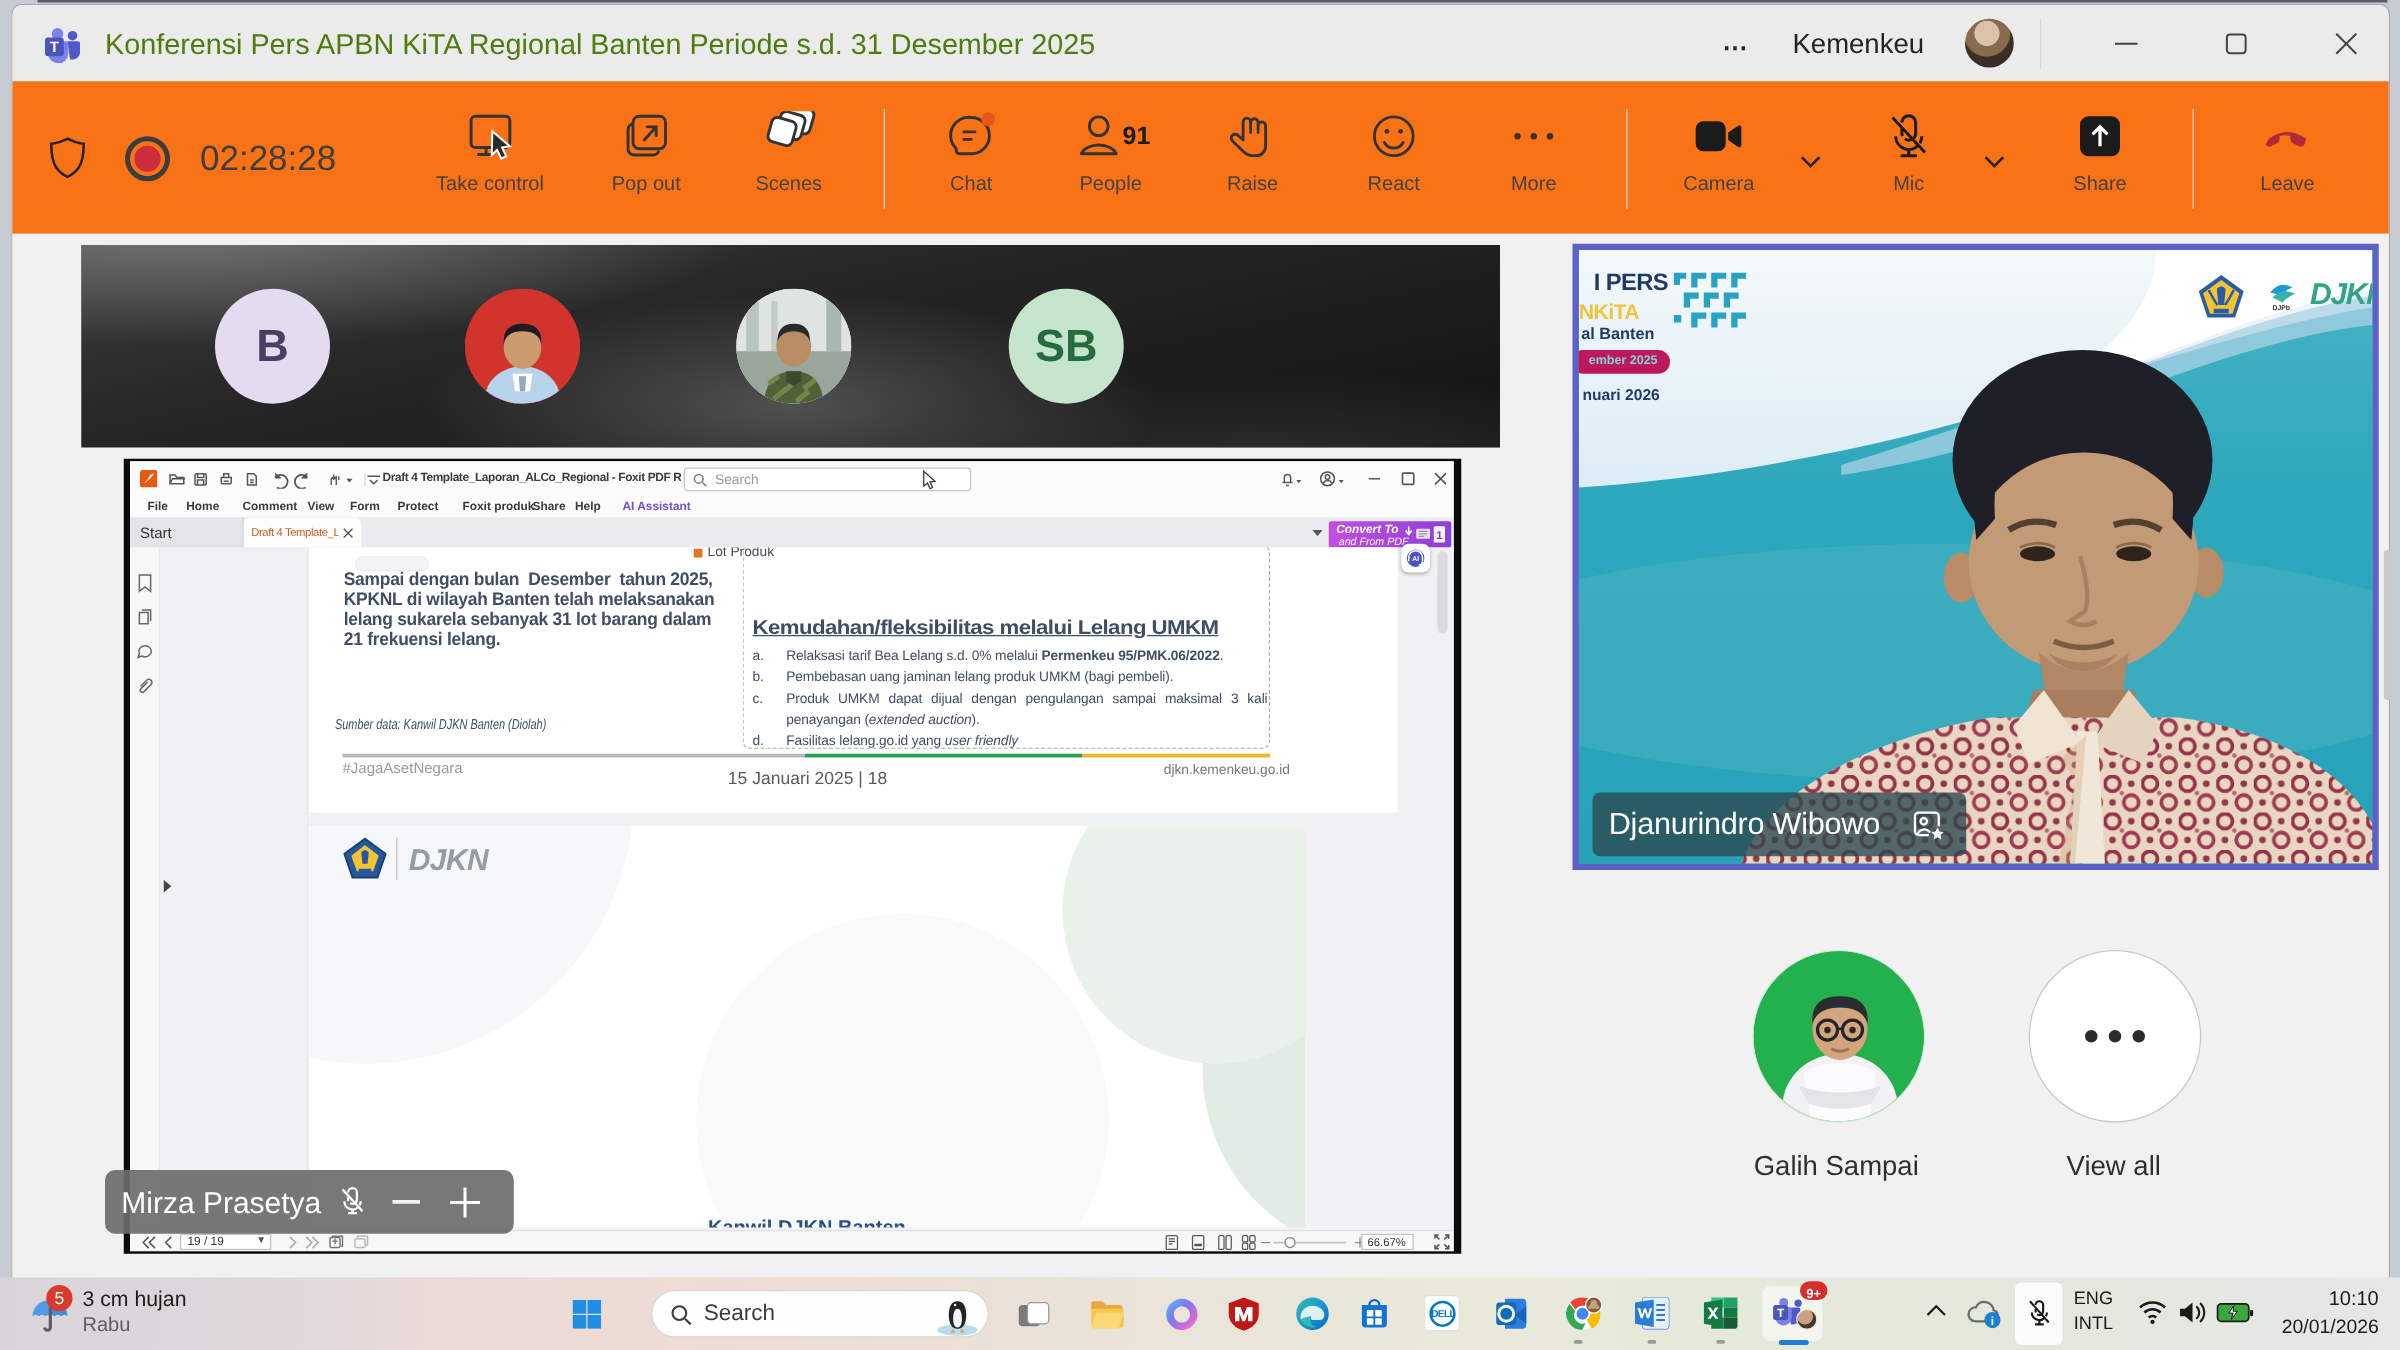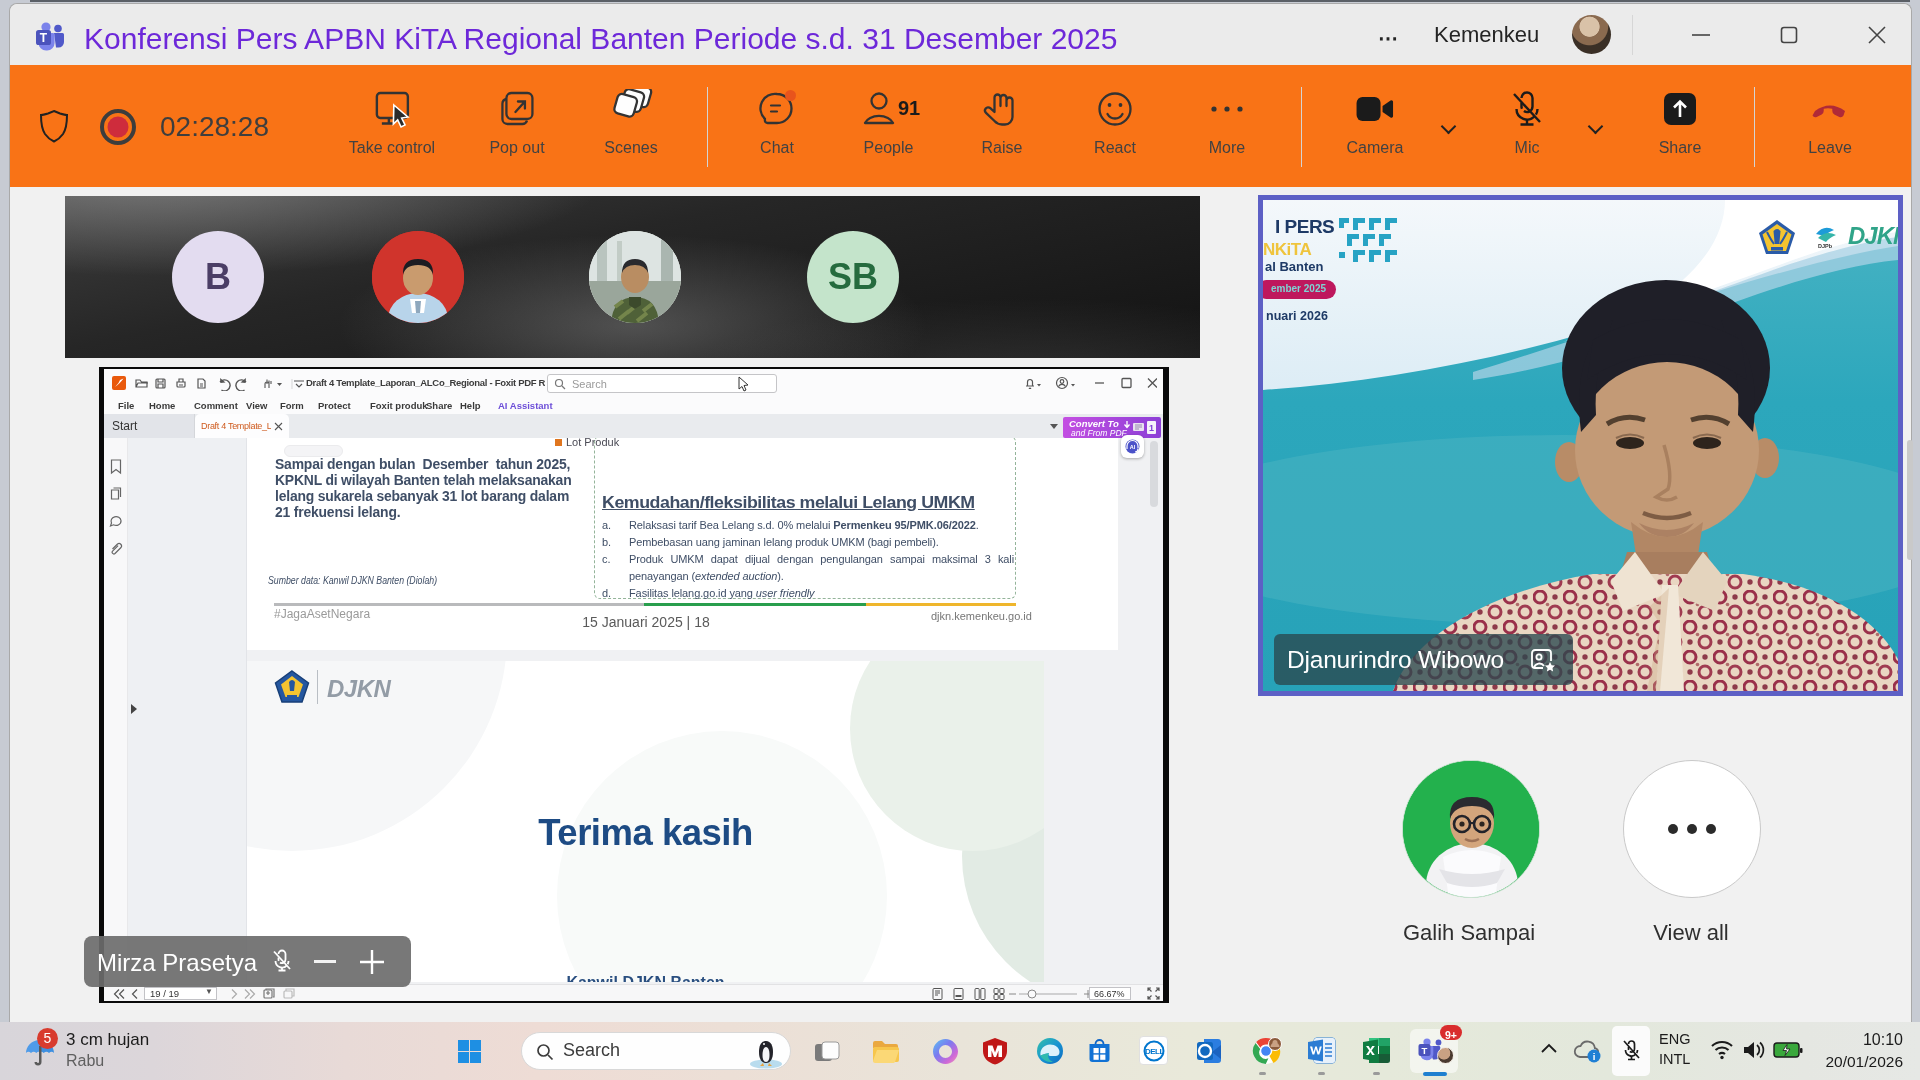--- a/index.html
+++ b/index.html
@@ -4,21 +4,21 @@
 <style>
   * { margin:0; padding:0; box-sizing:border-box; }
   html,body { width:1920px; height:1080px; overflow:hidden; font-family:"Liberation Sans", sans-serif; }
   body { background:#c7cbd3; position:relative; }
   .abs { position:absolute; }
   #topline { position:absolute; left:30px; top:0; width:1880px; height:2px; background:#5a5f66; }
   
   #win { position:absolute; left:9px; top:3px; width:1903px; height:1019px; background:#ebebeb;
          border-radius:8px 8px 0 0; border:1px solid #a9a9a9; border-bottom:none; }
   #titlebar { position:absolute; left:0; top:0; width:100%; height:61px; background:#ebebeb; border-radius:8px 8px 0 0; }
-  #title { position:absolute; left:74px; top:18px; font-size:30px; color:#6d28d9; }
+  #title { position:absolute; left:74px; top:18px; font-size:23px; color:#4d7c0f; }
   #toolbar { position:absolute; left:0; top:61px; width:100%; height:122px; background:#f97316; }
   #stage { position:absolute; left:0; top:183px; width:100%; height:836px; background:#f1f1f1; }
   
   #strip { position:absolute; left:55px; top:9px; width:1135px; height:162px;
      background:
        radial-gradient(ellipse 420px 130px at 50% 80%, rgba(130,130,130,.5), rgba(130,130,130,0) 70%),
        radial-gradient(ellipse 700px 160px at 8% -15%, rgba(150,150,150,.7), rgba(150,150,150,0) 65%),
        radial-gradient(ellipse 500px 120px at 85% 115%, rgba(90,90,90,.4), rgba(90,90,90,0) 70%),
        linear-gradient(168deg, #3e3e3e 0%, #262626 38%, #131313 100%);
   }
@@ -344,21 +344,20 @@
         <div class="abs" style="left:603px;top:-55px;width:245px;height:245px;border-radius:50%;background:#eaf1ea"></div>
         <div class="abs" style="left:310px;top:70px;width:330px;height:330px;border-radius:50%;background:#f8faf9"></div>
         <svg class="abs" style="left:27px;top:9px" width="36" height="36" viewBox="0 0 36 36">
           <path d="M18 1 L34.5 13 L28 32 H8 L1.5 13 Z" fill="#2457a0" stroke="#173f78" stroke-width="1.5"></path>
           <path d="M18 6 L29 14.5 L24.5 27 H11.5 L7 14.5 Z" fill="#f4c430"></path>
           <path d="M13 25 h10 v3 h-10 Z" fill="#2457a0"></path>
           <path d="M15 12 q3-4 6 0 l-1 9 h-4 Z" fill="#2457a0"></path>
         </svg>
         <div class="abs" style="left:70px;top:9px;width:1px;height:34px;background:#b9bec4"></div>
         <div class="abs" style="left:80px;top:14px;font-size:24px;font-weight:bold;font-style:italic;color:#939ca6;letter-spacing:-0.5px">DJKN</div>
-        <div class="abs" style="left:0;top:151px;width:797px;text-align:center;font-size:36.5px;font-weight:bold;color:#1d4b84;letter-spacing:-0.5px">Terima kasih</div>
         <div class="abs" style="left:0;top:313px;width:797px;text-align:center;font-size:16px;font-weight:bold;color:#2a4f80">Kanwil DJKN Banten</div>
       </div>
 
       <div class="abs" style="left:0;top:615px;width:1059px;height:17px;background:#f7f7f8;border-top:1px solid #e2e2e4">
         <svg class="abs" style="left:8px;top:3px" width="200" height="12" viewBox="0 0 200 12" fill="none" stroke="#555" stroke-width="1.2">
           <path d="M7 1.5 L2.5 6 L7 10.5 M12 1.5 L7.5 6 L12 10.5"></path>
           <path d="M25 1.5 L20.5 6 L25 10.5"></path>
           <path d="M120 1.5 L124.5 6 L120 10.5" stroke="#aaa"></path>
           <path d="M133 1.5 L137.5 6 L133 10.5 M138 1.5 L142.5 6 L138 10.5" stroke="#aaa"></path>
           <rect x="152" y="2" width="8" height="8" rx="1" stroke="#777"></rect>

